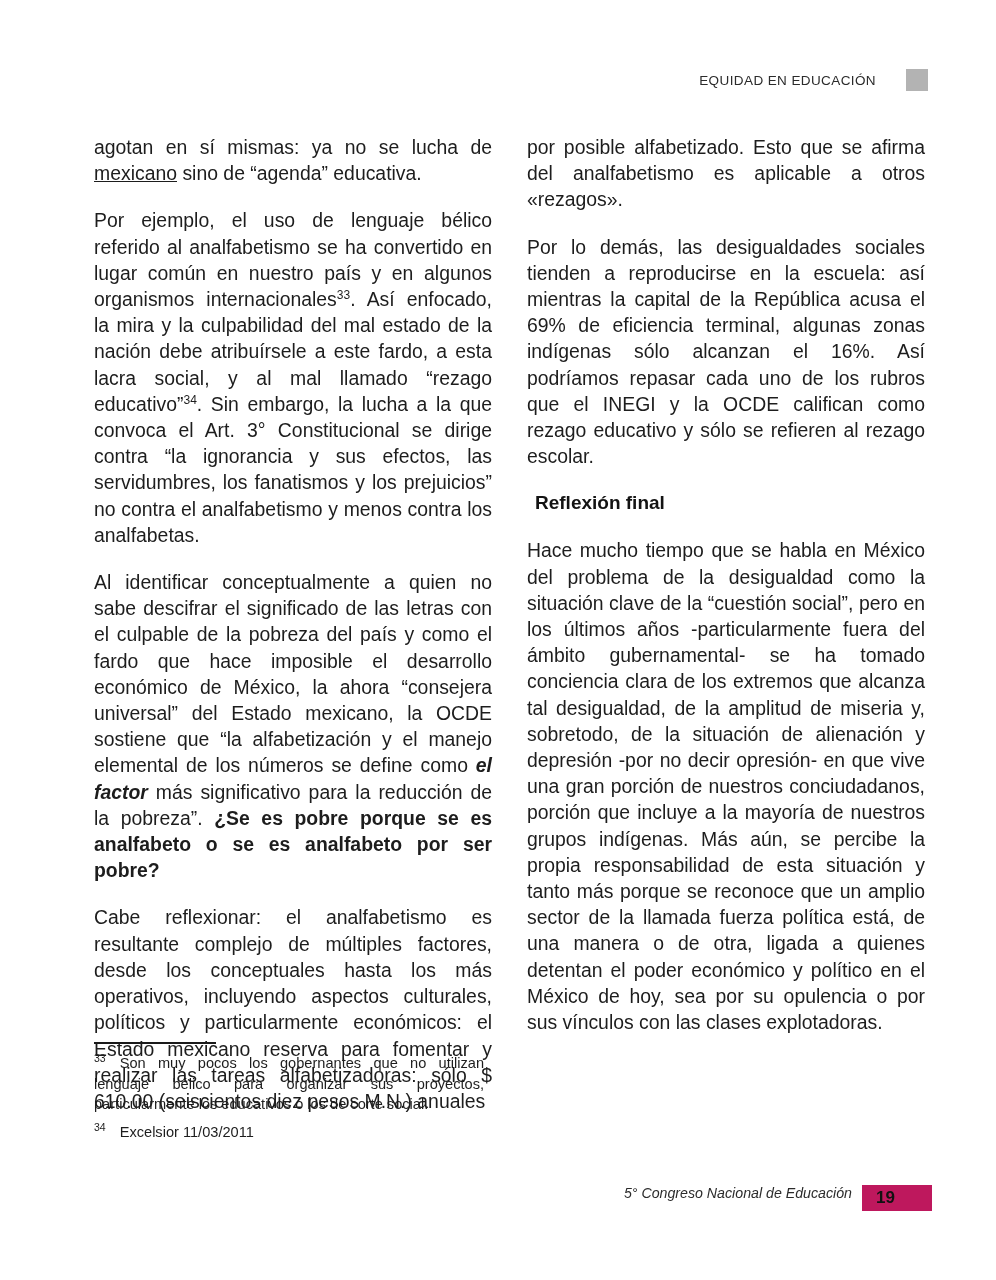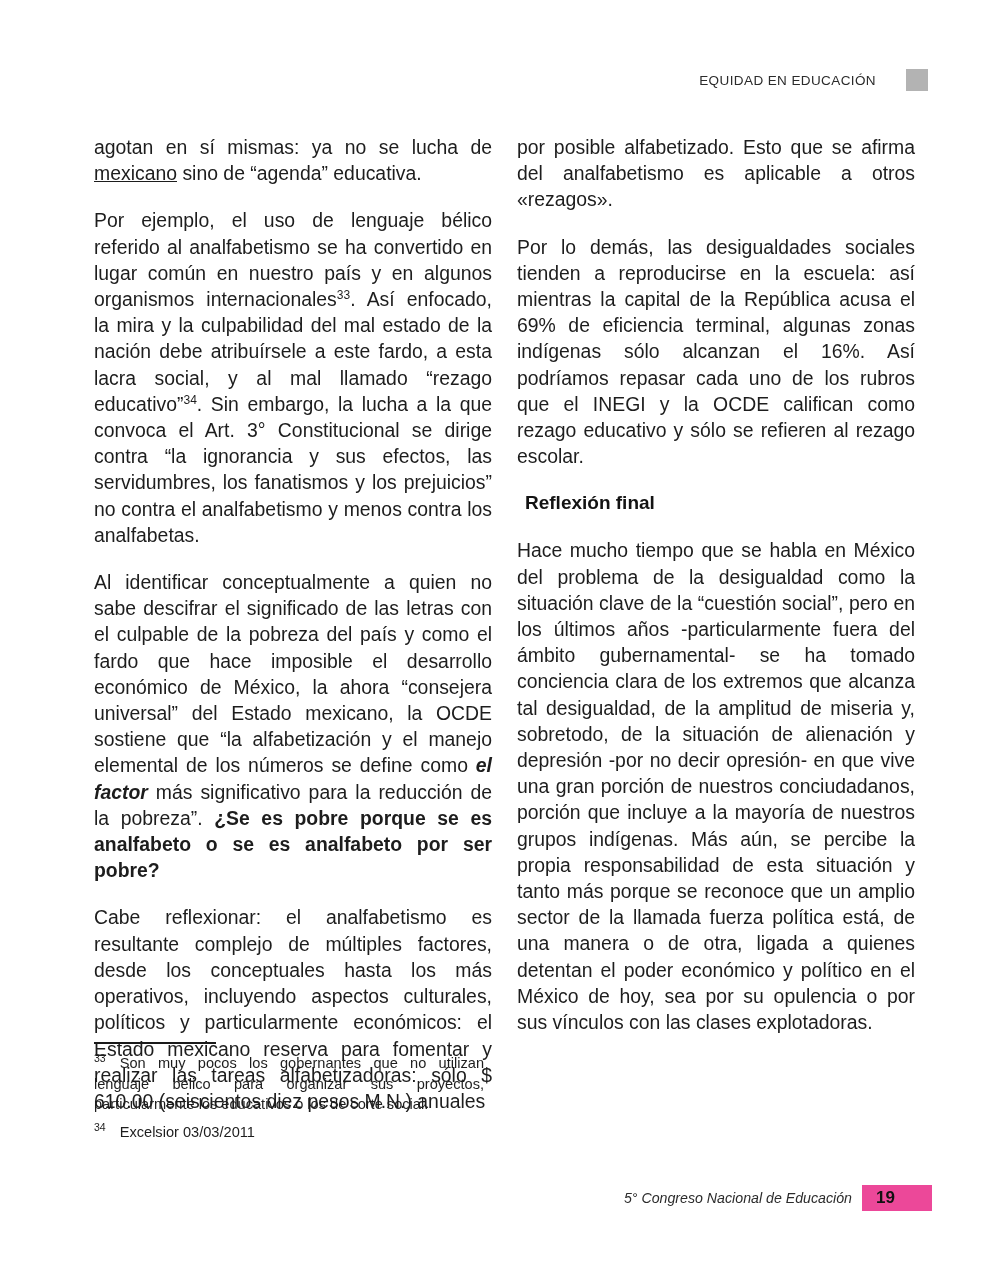--- a/index.html
+++ b/index.html
@@ -47,21 +47,21 @@
     top: 134px;
     left: 94px;
     width: 832px;
   }
   .col {
     position: absolute;
     top: 0;
     width: 398px;
   }
   .col-left  { left: 0; }
-  .col-right { left: 423px; }
+  .col-right { left: 433px; }
 
   p.para {
     margin: 0 0 21px 0;
     font-size: 19.4px;
     line-height: 26.2px;
     text-align: justify;
     text-justify: inter-word;
     hyphens: none;
     color: #1d1d1d;
   }
@@ -114,34 +114,34 @@
   }
 
   
   .page-footer {
     position: absolute;
     left: 94px;
     right: 64px;
     bottom: 69px;
     height: 26px;
     display: flex;
-    align-items: center;
+    align-items: flex-start;
     justify-content: flex-end;
   }
   .footer-text {
     font-size: 14.2px;
     font-style: italic;
     color: #2b2b2b;
     white-space: nowrap;
     margin-right: 10px;
   }
   .footer-page-box {
     width: 70px;
     height: 26px;
-    background: #ec4899;
+    background: #be185d;
     display: flex;
     align-items: center;
     justify-content: flex-start;
     flex: 0 0 auto;
   }
   .footer-page-num {
     font-size: 17px;
     font-weight: bold;
     color: #111111;
     margin-left: 14px;
@@ -180,21 +180,21 @@
     <p class="para">Hace mucho tiempo que se habla en México del problema de la desigualdad como la situación clave de la “cuestión social”, pero en los últimos años -particularmente fuera del ámbito gubernamental- se ha tomado conciencia clara de los extremos que alcanza tal desigualdad, de la amplitud de miseria y, sobretodo, de la situación de alienación y depresión -por no decir opresión- en que vive una gran porción de nuestros conciudadanos, porción que incluye a la mayoría de nuestros grupos indígenas.  Más aún, se percibe la propia responsabilidad de esta situación y tanto más porque se reconoce que un amplio sector de la llamada fuerza política está, de una manera o de otra, ligada a quienes detentan el poder económico y político en el México de hoy, sea por su opulencia o por sus vínculos con las clases explotadoras.</p>
 
   </div>
 </div>
 
 <div class="footnotes">
   <div class="fn-rule"></div>
 
   <p class="fn-item"><span class="fn-num">33</span><span>Son muy pocos los gobernantes que no utilizan lenguaje bélico para organizar sus proyectos, particularmente los educativos o los de corte social.</span></p>
 
-  <p class="fn-item"><span class="fn-num">34</span><span>Excelsior 03/03/2011</span></p>
+  <p class="fn-item"><span class="fn-num">34</span><span>Excelsior 11/03/2011</span></p>
 </div>
 
 <div class="page-footer">
   <span class="footer-text">5° Congreso Nacional de Educación</span>
   <span class="footer-page-box">
     <span class="footer-page-num">19</span>
   </span>
 </div>
 
 </body></html>

